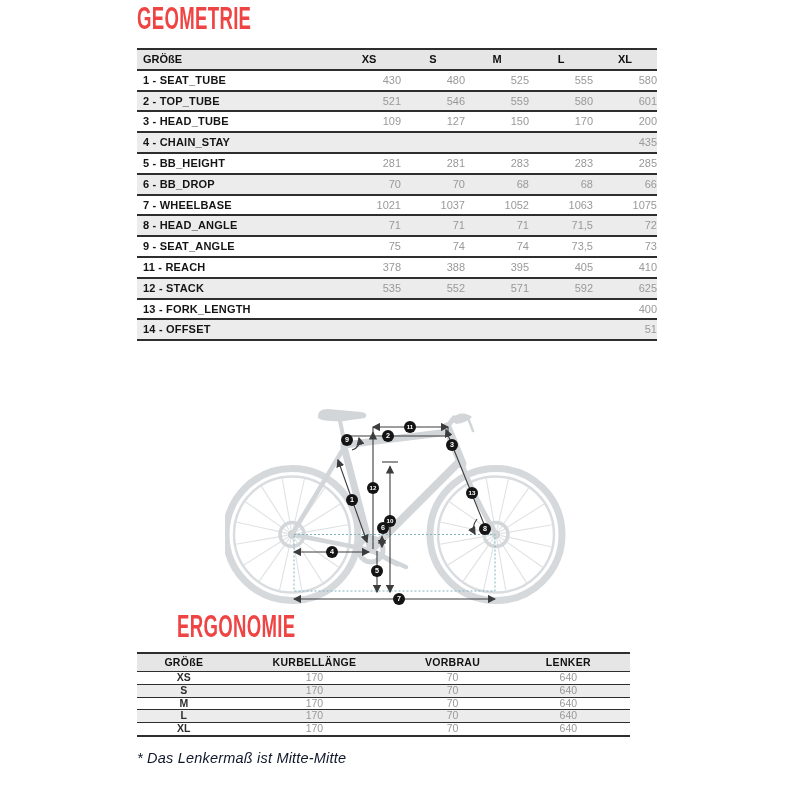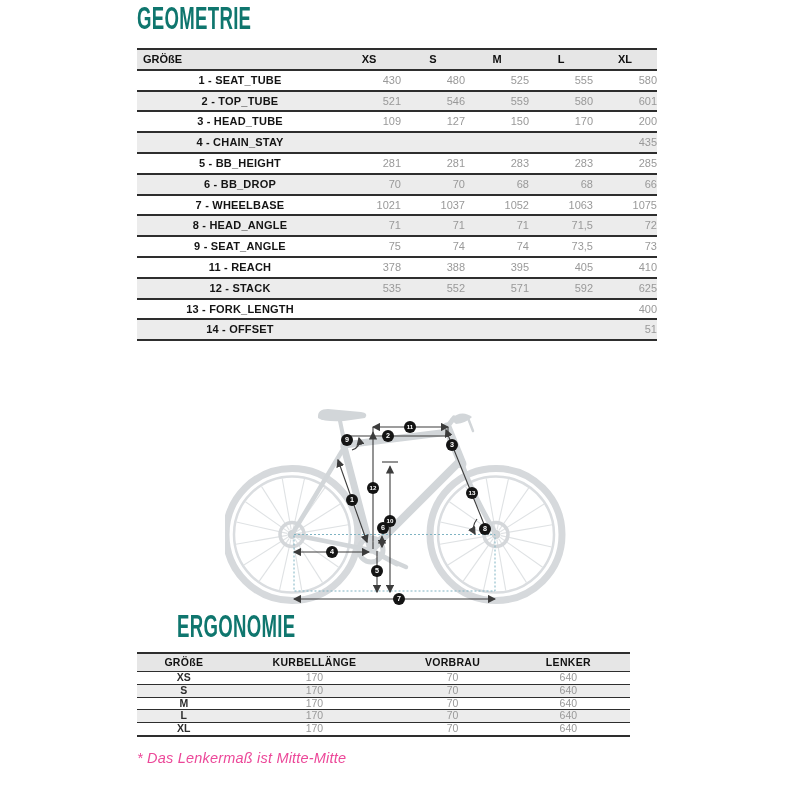--- a/index.html
+++ b/index.html
@@ -1,20 +1,20 @@
 <!DOCTYPE html>
 <html><head>
 <meta charset="utf-8">
 <style>
   html,body{margin:0;padding:0;}
   body{
     width:792px;height:792px;background:#ffffff;position:relative;
     font-family:"Liberation Sans",sans-serif;overflow:hidden;
   }
-  .section-title{position:absolute;left:137px;color:#0f766e;font-weight:bold;}
+  .section-title{position:absolute;left:137px;color:#ef4444;font-weight:bold;}
   .section-title span{
     display:inline-block;font-size:31px;line-height:31px;
     transform:scaleX(0.60);transform-origin:left center;white-space:nowrap;
     letter-spacing:0.5px;
   }
   #geo-title{top:3px;}
   #ergo-title{top:611px;margin-left:40px;}
 
   table{border-collapse:collapse;table-layout:fixed;}
 
@@ -22,21 +22,21 @@
   #geo-table{
     position:absolute;left:137px;top:48px;width:520px;
     border-top:2px solid #2e2e2e;border-bottom:2px solid #2e2e2e;
   }
   #geo-table th,#geo-table td{
     border-top:2px solid #2e2e2e;padding:0;height:18.8px;font-size:11px;line-height:18.8px;
   }
   #geo-table thead th{background:#e6e6e6;color:#111;}
   #geo-table th.lblhead{text-align:left;padding-left:6px;font-weight:bold;}
   #geo-table th.size{text-align:center;font-weight:bold;}
-  #geo-table td.lbl{font-weight:bold;color:#141414;text-align:center;padding-left:6px;letter-spacing:0.2px;}
+  #geo-table td.lbl{font-weight:bold;color:#141414;text-align:left;padding-left:6px;letter-spacing:0.2px;}
   #geo-table td.val{color:#999999;text-align:right;}
   #geo-table tr.alt{background:#ececec;border-radius:8px;}
 
   
   #diagram{position:absolute;left:225px;top:388px;}
 
   
   #ergo-table{
     position:absolute;left:137px;top:652px;width:493px;
     border-top:2px solid #2e2e2e;border-bottom:2px solid #2e2e2e;
@@ -48,21 +48,21 @@
   #ergo-table td{
     padding:0;height:11.8px;font-size:10.5px;line-height:11.8px;
     border-top:1.5px solid #2e2e2e;text-align:center;
   }
   #ergo-table td.ergo-size{font-weight:bold;color:#2e2e2e;}
   #ergo-table td.val{color:#999999;}
   #ergo-table tr.alt{background:#ececec;}
 
   #footnote{
     position:absolute;left:137px;top:750px;font-style:italic;
-    font-size:14.5px;color:#ec4899;letter-spacing:0.2px;
+    font-size:14.5px;color:#0f172a;letter-spacing:0.2px;
   }
 </style>
 </head>
 <body>
 
 <div class="section-title" id="geo-title">
   <span>GEOMETRIE</span>
 </div>
 
 <table id="geo-table">

